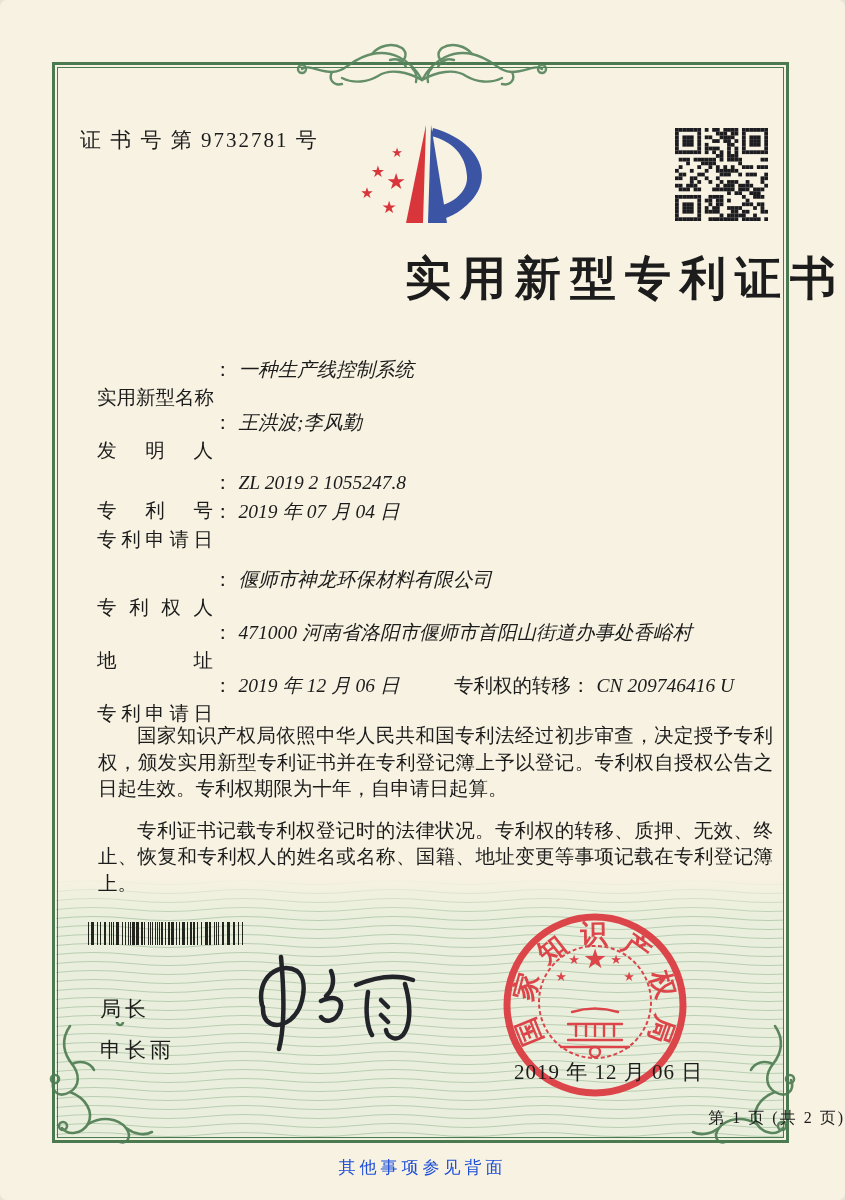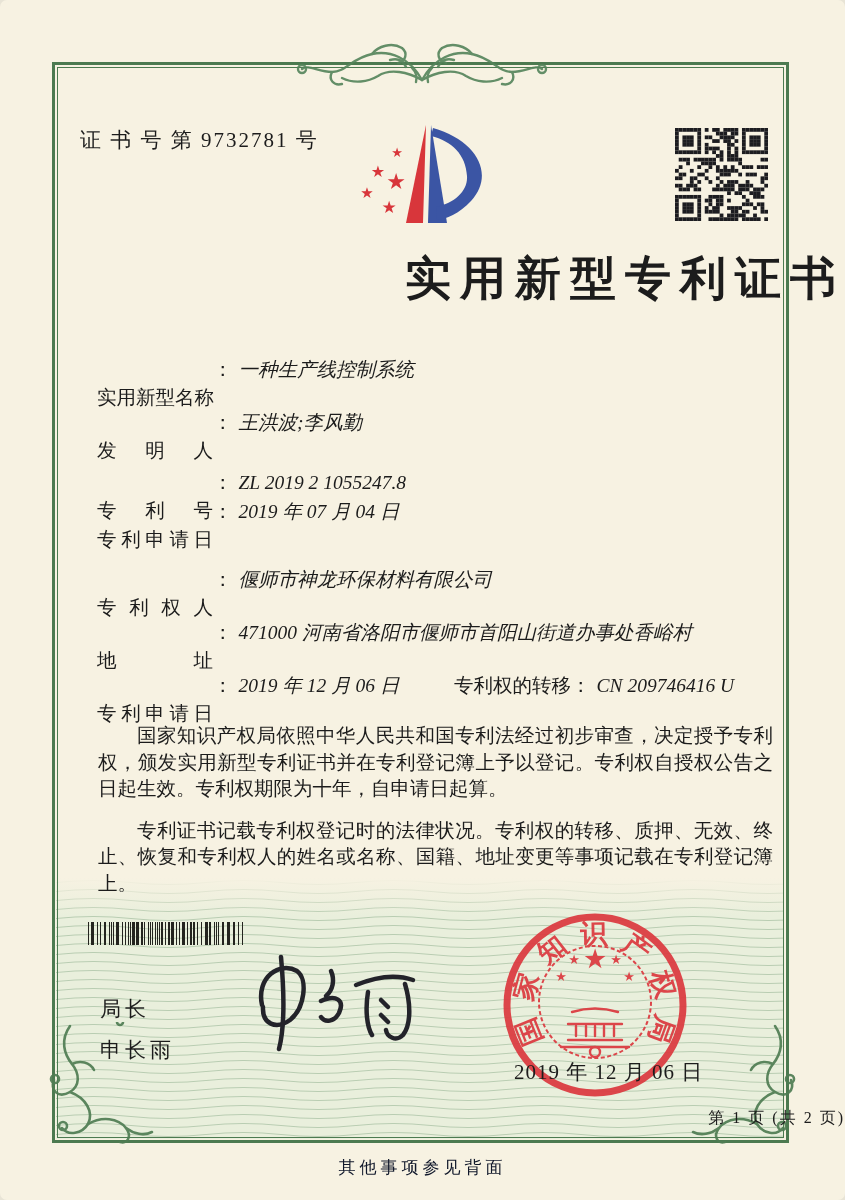--- a/index.html
+++ b/index.html
@@ -15,21 +15,21 @@
          letter-spacing:9px;white-space:nowrap;}
   .row{position:absolute;left:97px;font-size:19.5px;white-space:nowrap;}
   .flabel{display:inline-block;width:116px;text-align:justify;text-align-last:justify;vertical-align:top;margin-top:28px;}
   .fvalue{margin-left:6px;font-style:italic;}
   .grant-no{position:absolute;left:357px;top:0;}
   .body-text{left:83px;top:708px;width:705px;font-size:19.5px;line-height:26.5px;text-align:justify;}
   .body-text p{margin:15px;text-indent:2em;}
   .director{left:100px;font-size:21px;letter-spacing:4px;}
   .seal-date{left:514px;top:1058px;font-size:21px;letter-spacing:1px;z-index:6;}
   .page-num{left:0;top:1108px;width:100%;text-align:right;font-size:16px;letter-spacing:2px;z-index:5;}
-  .back-note{left:0;top:1156px;width:100%;text-align:center;font-size:17px;letter-spacing:4px;color:#0f172a;}
+  .back-note{left:0;top:1156px;width:100%;text-align:center;font-size:17px;letter-spacing:4px;color:#1d4ed8;}
   svg{display:block;}
   .seal-char{font-family:"Liberation Serif",serif;font-weight:bold;font-size:27px;fill:#dc3a40;}
 </style>
 </head>
 <body>
 
 <div class="page">
 
   <svg class="abs" style="left:56px;top:878px;" width="727" height="261">
     <defs>

